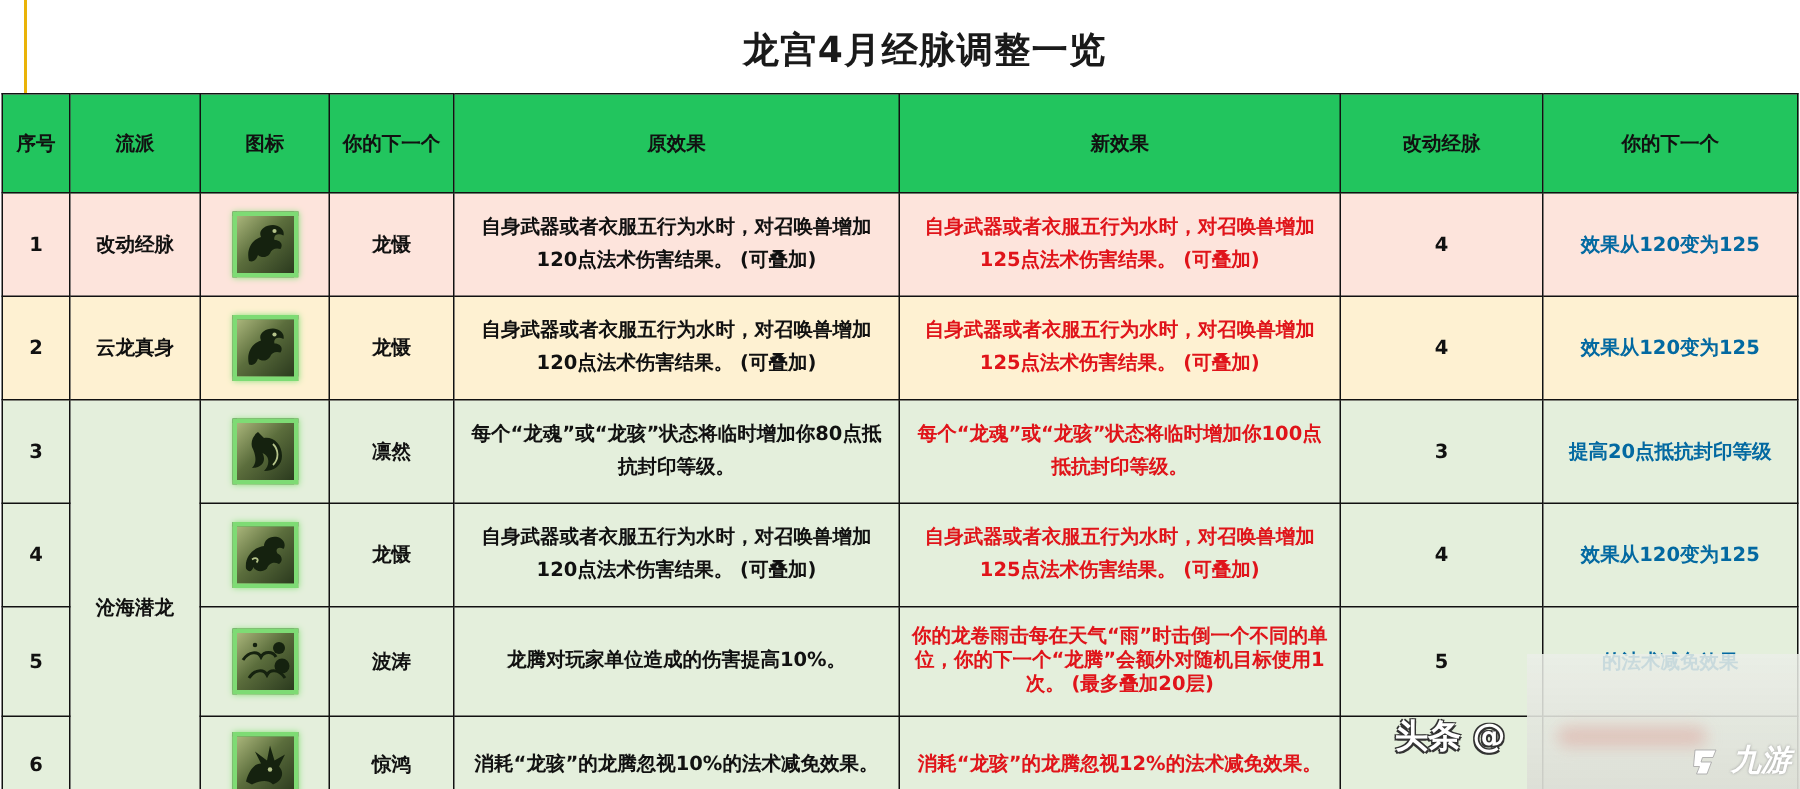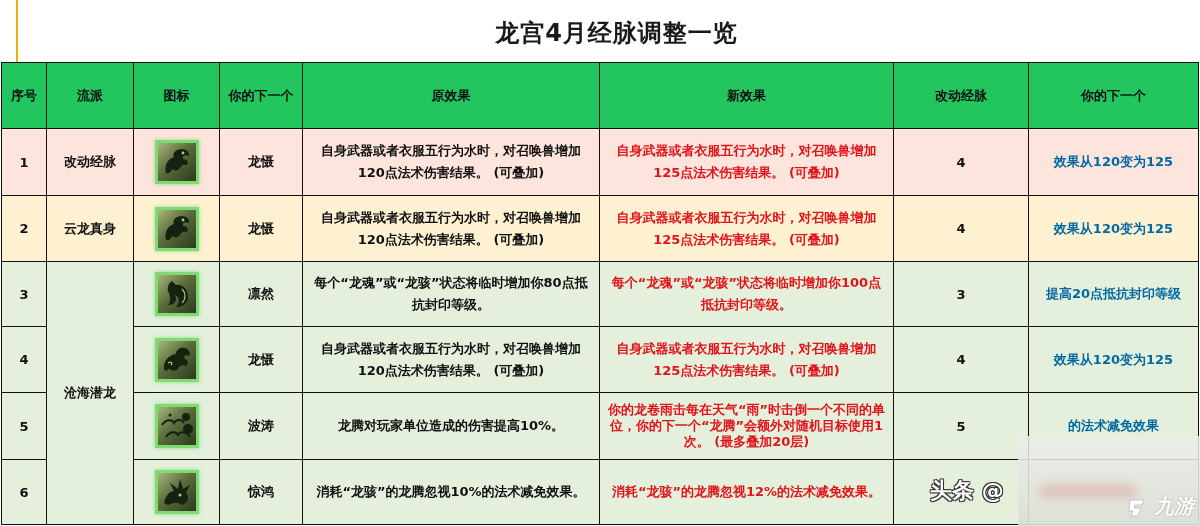--- a/index.html
+++ b/index.html
@@ -26,21 +26,21 @@
       font-weight: bold; font-size: 13px;
     }
     table.grid th {
       background: #22c55e; height: 66px; font-size: 13px; color: #111;
     }
     .r1 td { background: #fde4dc; }
     .r2 td { background: #fef1d2; }
     .g td, td.g { background: #e4efdc; }
 
     td.effect {
-      text-align: left; padding: 0 6px; font-size: 13px; line-height: 22px;
+      text-align: left; padding: 12px 6px; font-size: 13px; line-height: 22px;
     }
     td.effect.new { color: #e0141a; text-align: center; }
     td.change { color: #0369a1; font-size: 13px; }
     td.num { font-size: 14px; }
 
     .icon {
       width: 44px; height: 44px; margin: 0 auto;
       border: 3px solid #7edb74;
       box-shadow: 0 0 4px #8de07e;
       background: linear-gradient(135deg, #a9b57a 0%, #5b6d3c 45%, #2b3a1e 100%);

